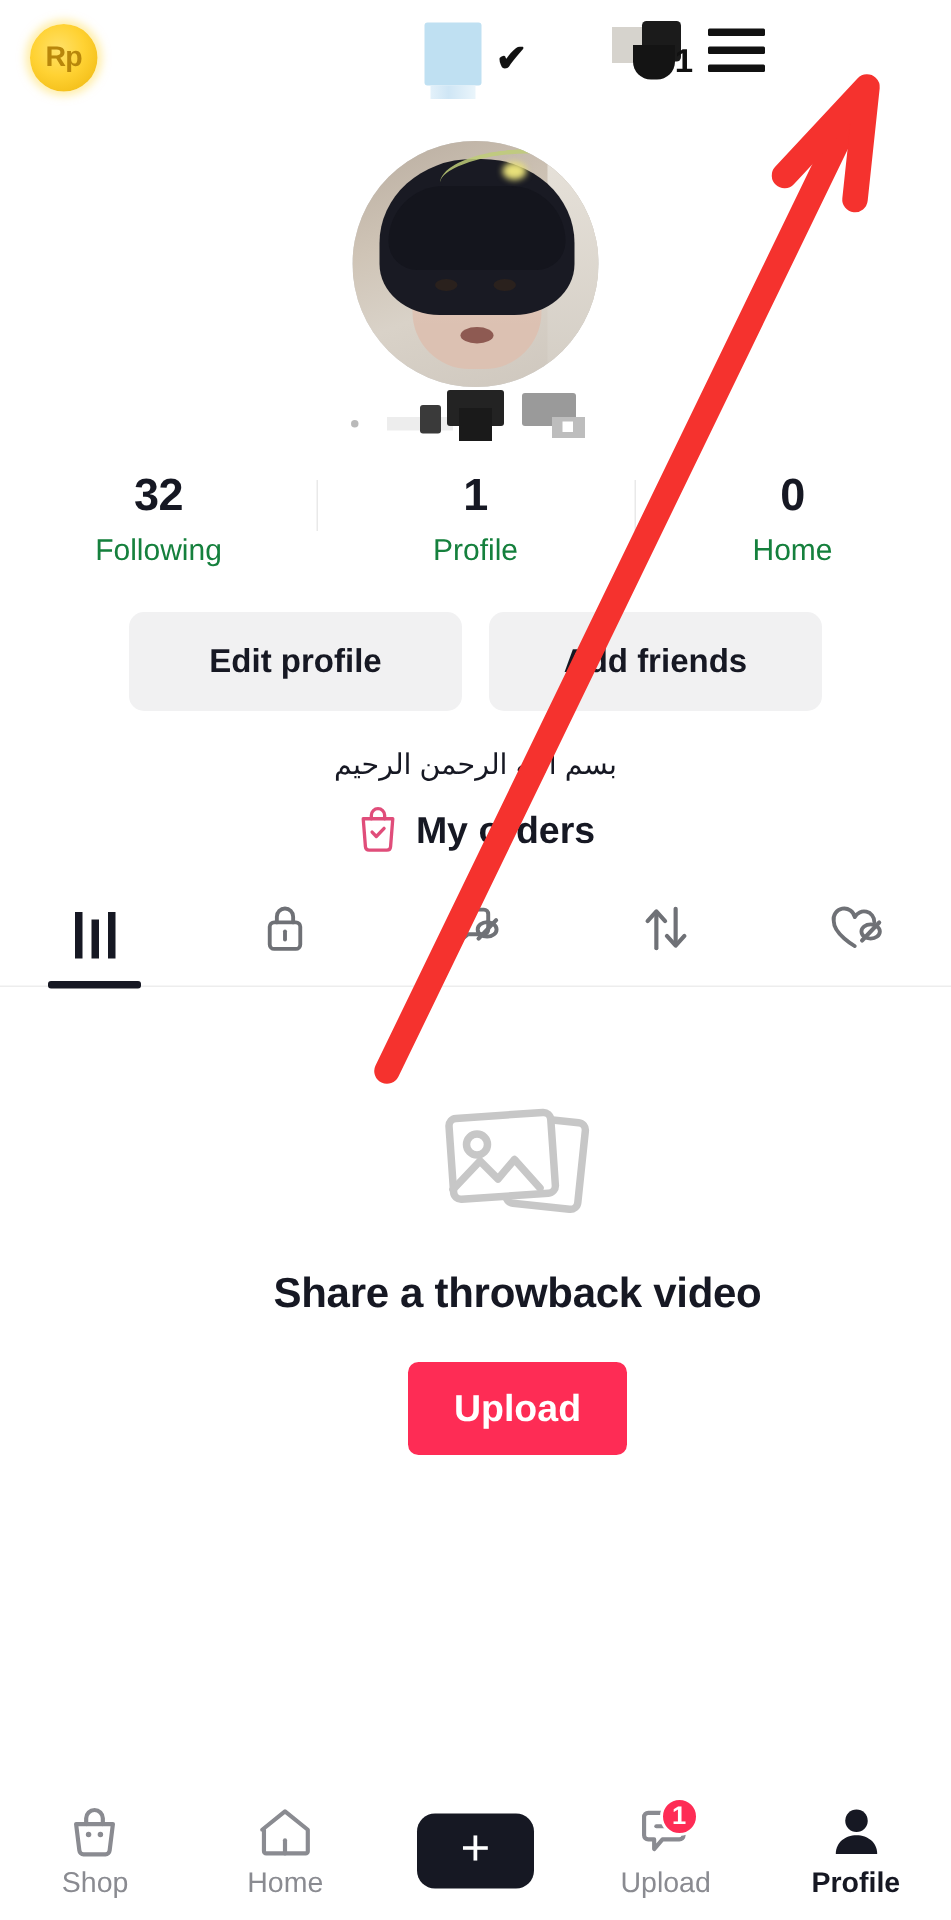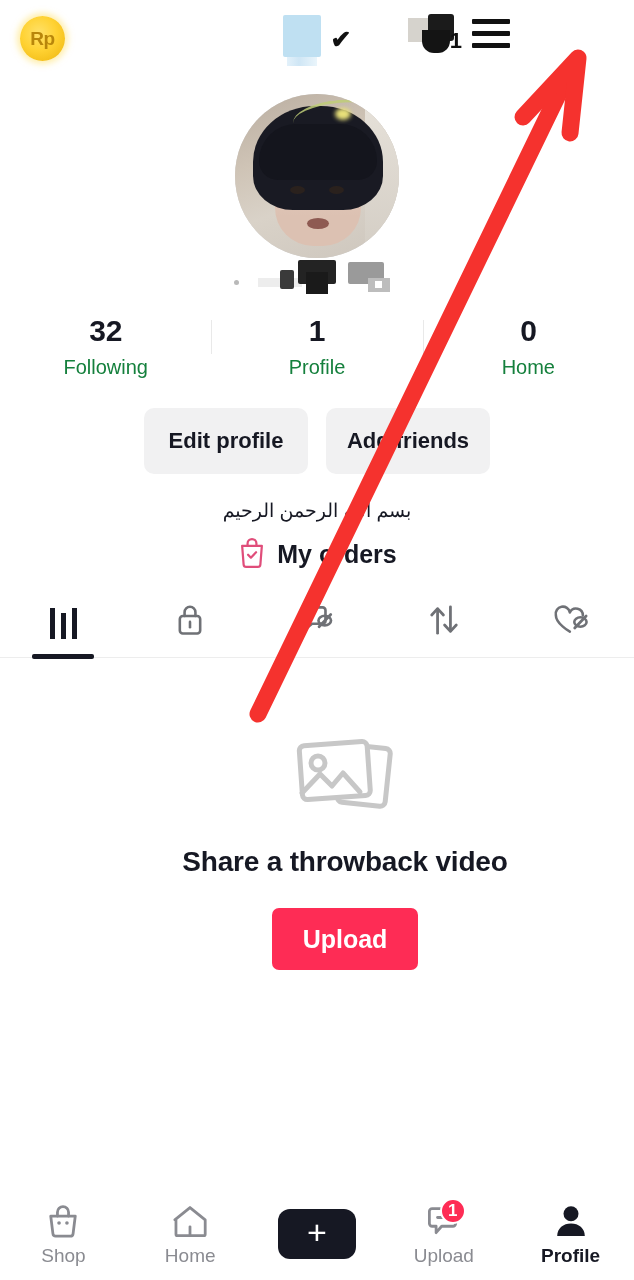--- a/index.html
+++ b/index.html
@@ -114,21 +114,21 @@
   }
   .stat-value { font-size: 30px; font-weight: 700; color: #161823; line-height: 38px; letter-spacing: -0.3px; }
   .stat-label { font-size: 20px; color: #15803d; line-height: 30px; margin-top: 2px; }
 
   
   .actions {
     position: absolute; top: 408px; left: 0; width: 634px;
     display: flex; justify-content: center; gap: 18px;
   }
   .action-btn {
-    width: 164px; height: 66px; border: none; border-radius: 10px;
+    width: 222px; height: 66px; border: none; border-radius: 10px;
     background: #f1f1f2; color: #161823;
     font-size: 22px; font-weight: 700; font-family: "Liberation Sans", sans-serif;
     cursor: pointer;
   }
 
   
   .bio {
     position: absolute; top: 498px; left: 0; width: 634px;
     text-align: center; font-size: 19px; color: #161823;
     direction: rtl; line-height: 26px;

